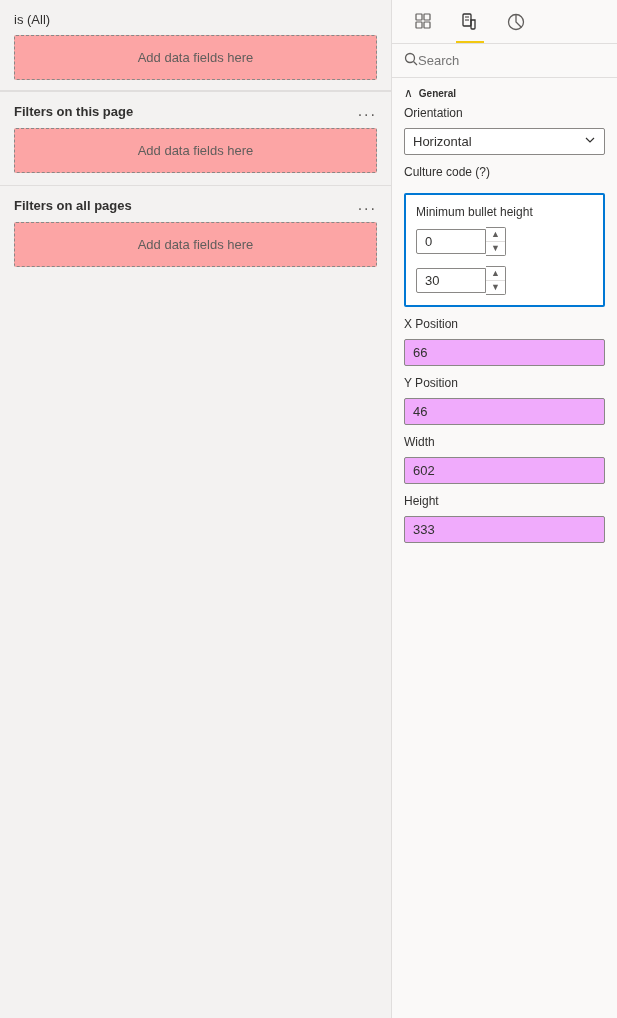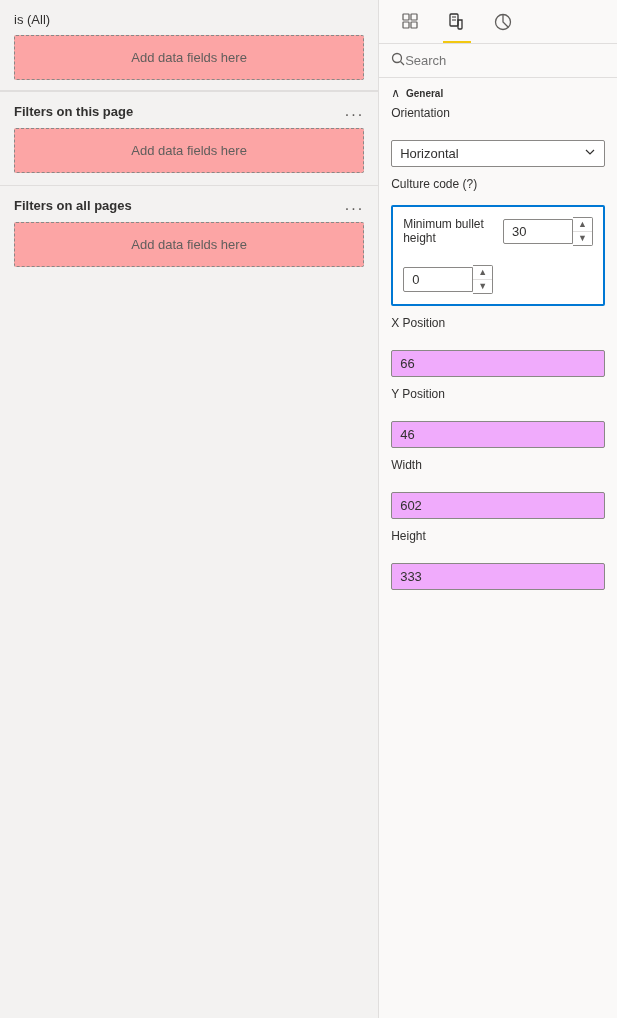--- a/index.html
+++ b/index.html
@@ -202,21 +202,21 @@
       border-radius: 2px;
       outline: none;
     }
 
     .highlighted-box {
       border: 2px solid #0078d4;
       border-radius: 2px;
       padding: 10px 10px 10px 10px;
       background: #fff;
       display: flex;
-      flex-direction: row;
+      flex-direction: column;
       gap: 10px;
     }
 
     .spinner-input-row {
       display: flex;
       align-items: center;
       gap: 0;
     }
 
     .spinner-input {
@@ -252,21 +252,21 @@
       justify-content: center;
     }
 
     .spinner-btn + .spinner-btn {
       border-top: 1px solid #e0dedd;
     }
 
     .prop-group {
       display: flex;
       flex-direction: column;
-      gap: 16px;
+      gap: 4px;
     }
   </style>
 </head>
 <body>
 
 <div class="left-panel">
 
   <div class="filter-top-item">
     <div class="is-all">is (All)</div>
     <button class="add-data-btn">Add data fields here</button>

